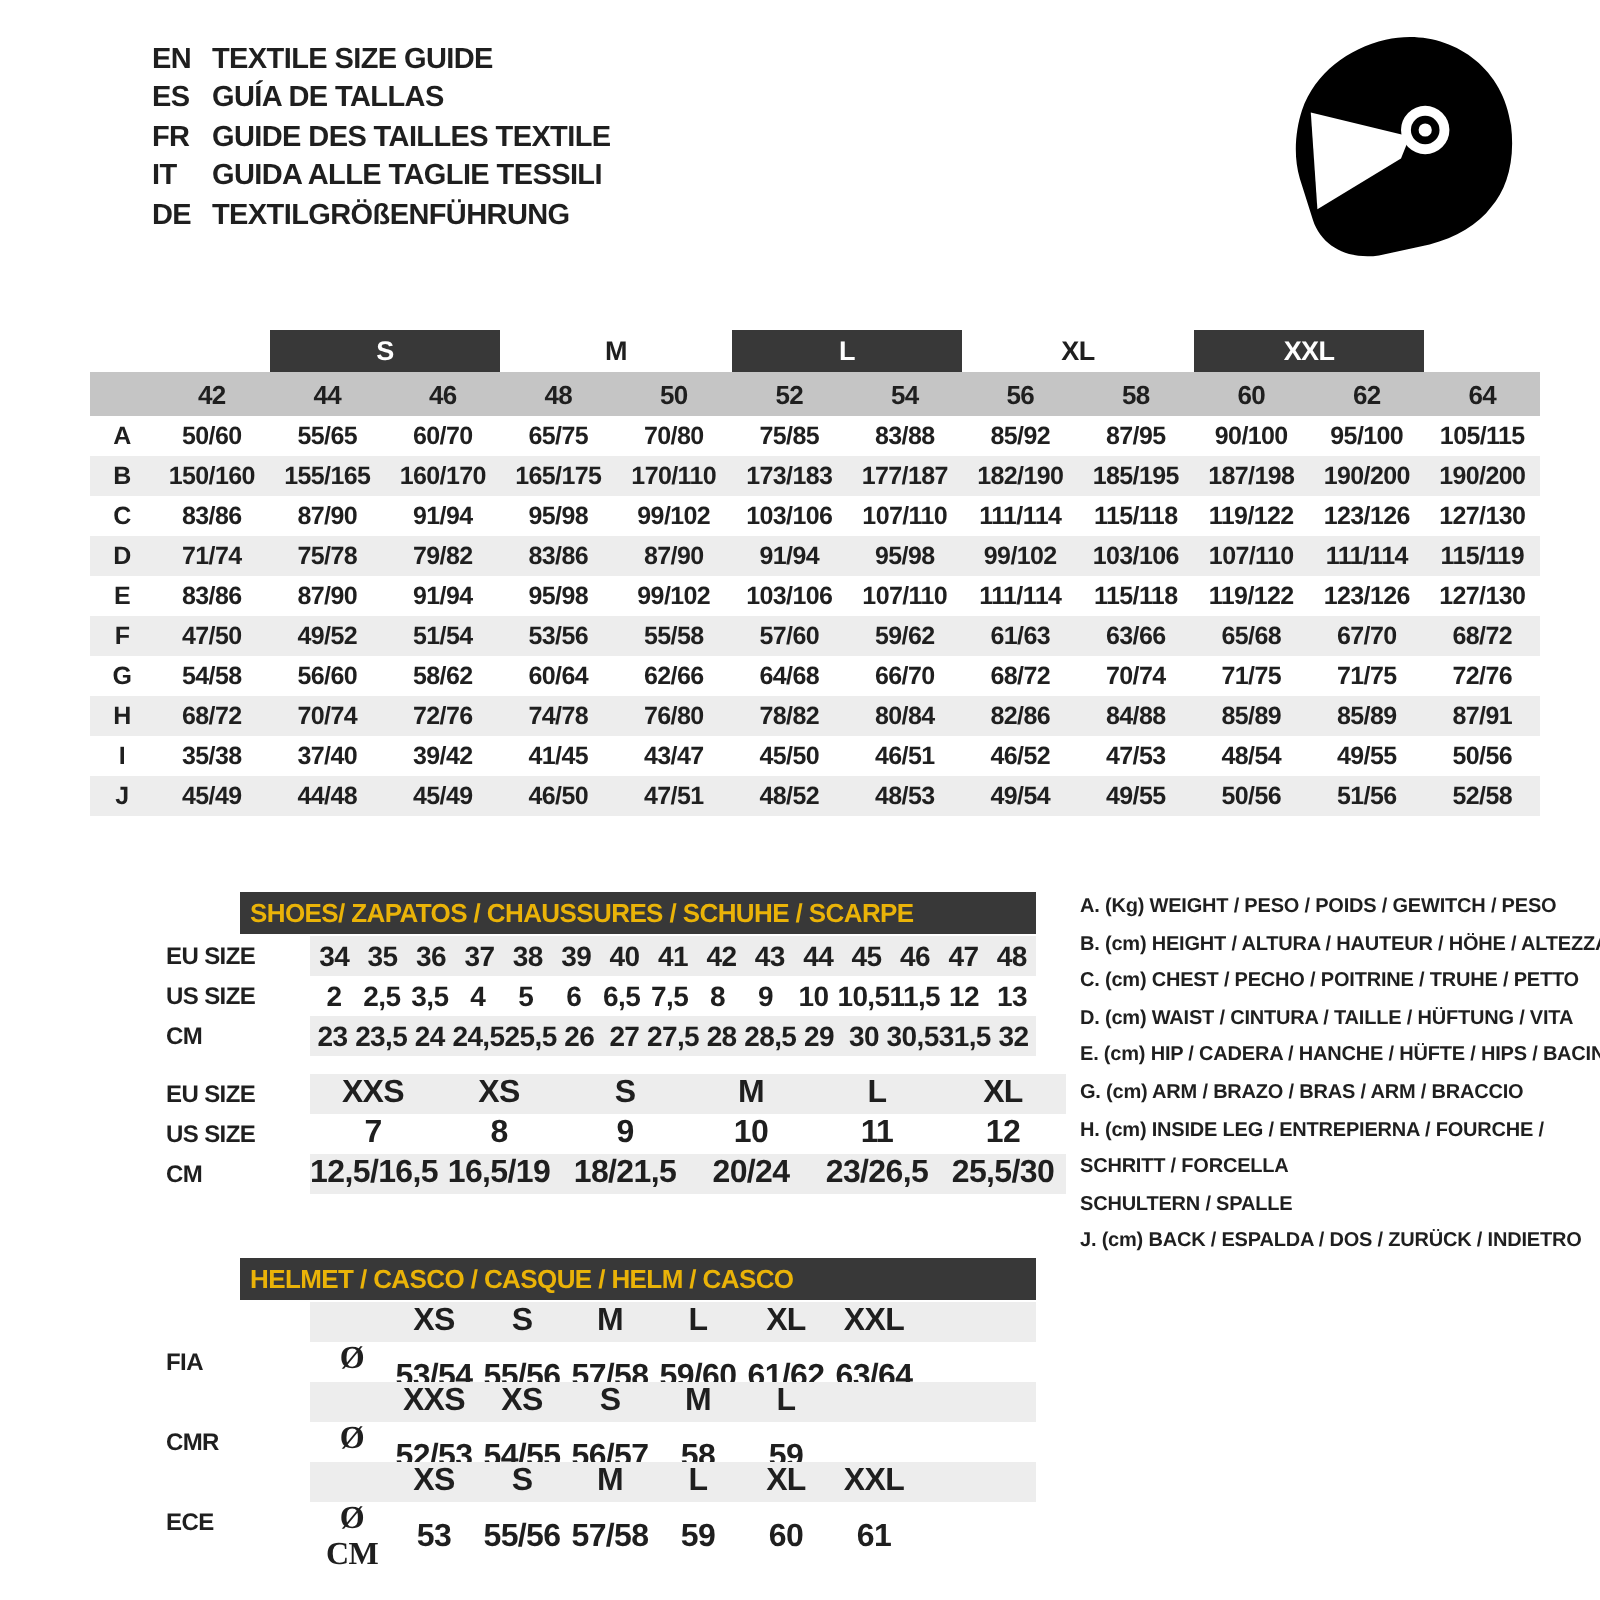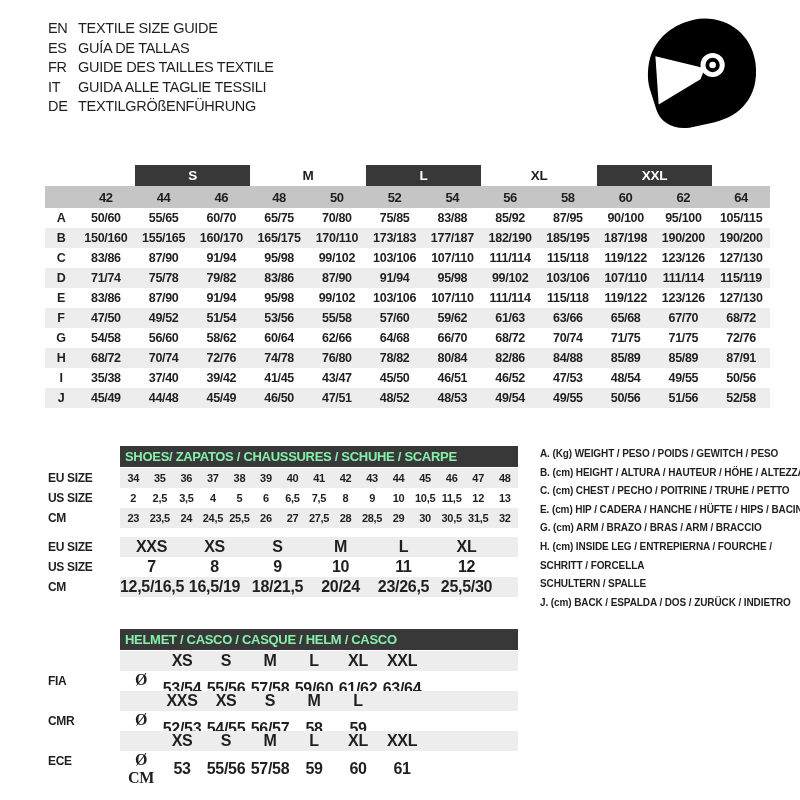--- a/index.html
+++ b/index.html
@@ -4,21 +4,21 @@
 <style>
   html,body{margin:0;padding:0;}
   body{
     width:800px;height:800px;background:#ffffff;position:relative;overflow:hidden;
     font-family:"Liberation Sans",sans-serif;color:#1f1f1f;letter-spacing:-0.3px;
   }
   .abs{position:absolute;}
 
   
   #langs{left:48px;top:20px;}
-  .lang-row{display:flex;height:19.5px;align-items:flex-start;font-weight:normal;font-size:14.5px;}
+  .lang-row{display:flex;height:19.5px;align-items:center;font-weight:bold;font-size:14.5px;margin-left:28px;}
   .lang-code{width:30px;flex:0 0 30px;}
 
   
   #helmet-icon{left:640px;top:10px;width:132px;height:132px;}
 
   
   #textile{left:45px;top:164px;width:725px;}
   .grid13{display:grid;grid-template-columns:32px repeat(12,1fr);align-items:center;}
   .band-row{height:22px;}
   .band{height:21px;display:flex;align-items:center;justify-content:center;
@@ -29,29 +29,29 @@
   .data-row{height:20px;font-weight:bold;font-size:12.5px;}
   .data-row.alt{background:#ededed;}
 
   
   .sub{left:48px;width:470px;}
   #shoes{top:446px;}
   #gloves{top:537px;}
   #helmetTable{top:629px;}
   .sub-header{display:flex;height:21px;margin-bottom:1px;}
   .sub-header .spacer{width:72px;flex:0 0 72px;}
-  .sub-header .bar{flex:1;background:#383838;color:#86efac;display:flex;align-items:center;
+  .sub-header .bar{flex:1;background:#383838;color:#eab308;display:flex;align-items:center;
                    font-weight:bold;font-size:13px;padding-left:5px;}
   .sub-row{display:flex;height:20px;align-items:center;}
-  .sub-label{width:72px;flex:0 0 72px;font-weight:bold;font-size:12px;}
+  .sub-label{width:72px;flex:0 0 72px;font-weight:bold;font-size:12px;margin-left:35px;}
   .sub-content{flex:1;display:grid;height:100%;align-items:center;
                font-weight:bold;font-size:16px;}
   .sub-content.gray{background:#ededed;}
   .sub-content .cell{text-align:center;}
-  .shoes-grid{grid-template-columns:repeat(15,1fr);font-size:11px;}
+  .shoes-grid{grid-template-columns:repeat(15,1fr);font-size:14px;}
   .gloves-grid{grid-template-columns:repeat(6,63px) 1fr;}
   .helmet-grid{grid-template-columns:40px repeat(6,44px) 1fr;}
   .helmet-grid .unit{text-align:center;padding-left:2px;font-family:Liberation Serif, serif;}
 
   
   #legend{left:540px;top:445px;width:258px;font-weight:bold;font-size:10px;
           line-height:18.6px;white-space:nowrap;letter-spacing:-0.1px;}
 </style>
 </head>
 <body>
@@ -443,19 +443,20 @@
         <div class="cell">60</div>
         <div class="cell">61</div>
       </div>
     </div>
   </div>
 
 <div class="abs" id="legend">
     <div class="legend-line">A. (Kg) WEIGHT / PESO / POIDS / GEWITCH / PESO</div>
     <div class="legend-line">B. (cm) HEIGHT / ALTURA / HAUTEUR / HÖHE / ALTEZZA</div>
     <div class="legend-line">C. (cm) CHEST / PECHO / POITRINE / TRUHE / PETTO</div>
+    <div class="legend-line">D. (cm) WAIST / CINTURA / TAILLE / HÜFTUNG / VITA</div>
     <div class="legend-line">E. (cm) HIP / CADERA / HANCHE / HÜFTE / HIPS / BACINO</div>
     <div class="legend-line">G. (cm) ARM / BRAZO / BRAS / ARM / BRACCIO</div>
     <div class="legend-line">H. (cm) INSIDE LEG / ENTREPIERNA / FOURCHE /</div>
     <div class="legend-line">SCHRITT / FORCELLA</div>
     <div class="legend-line">SCHULTERN / SPALLE</div>
     <div class="legend-line">J. (cm) BACK / ESPALDA / DOS / ZURÜCK / INDIETRO</div>
   </div>
 
 </body></html>

